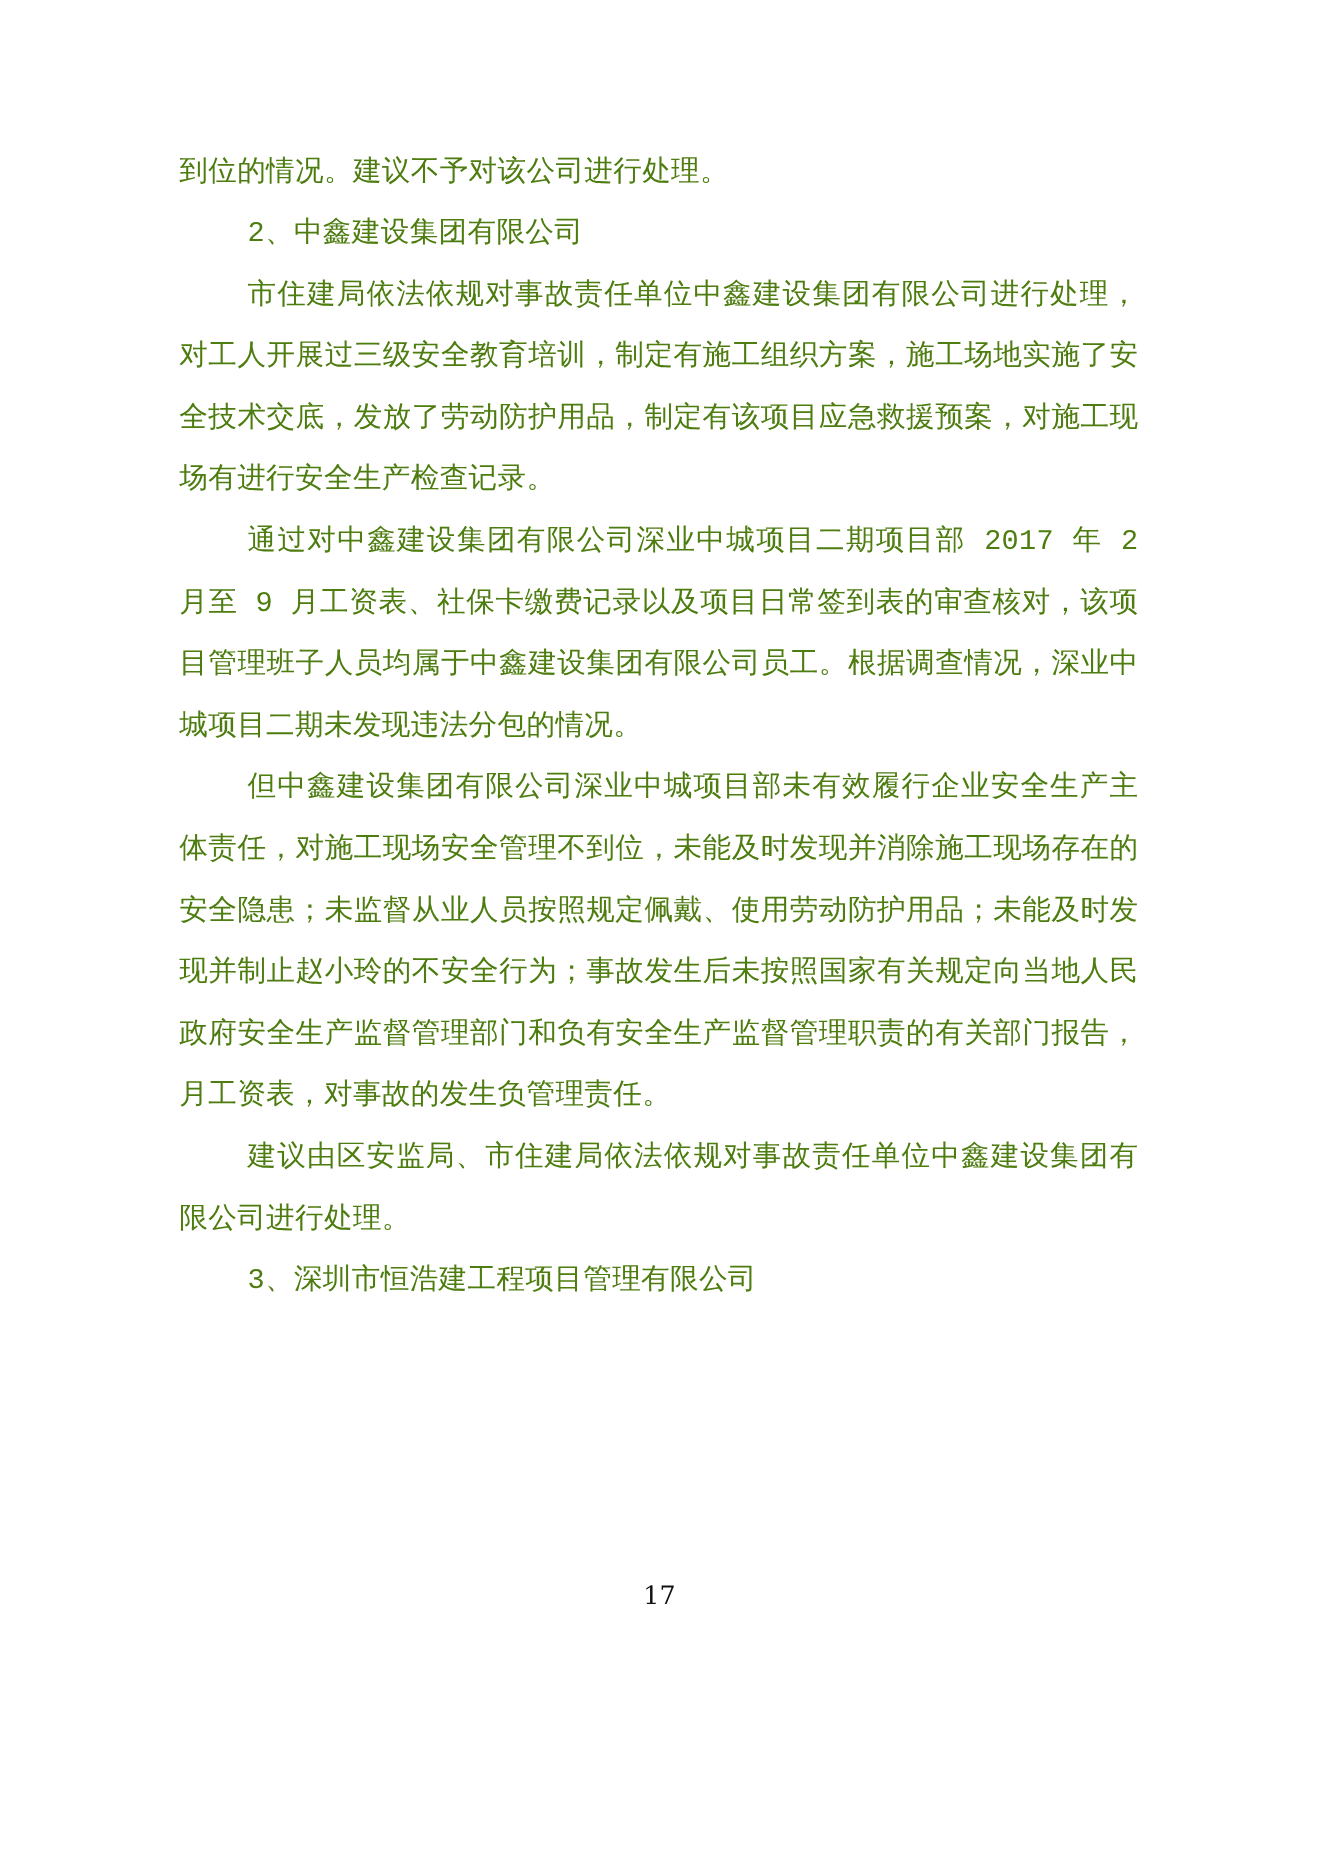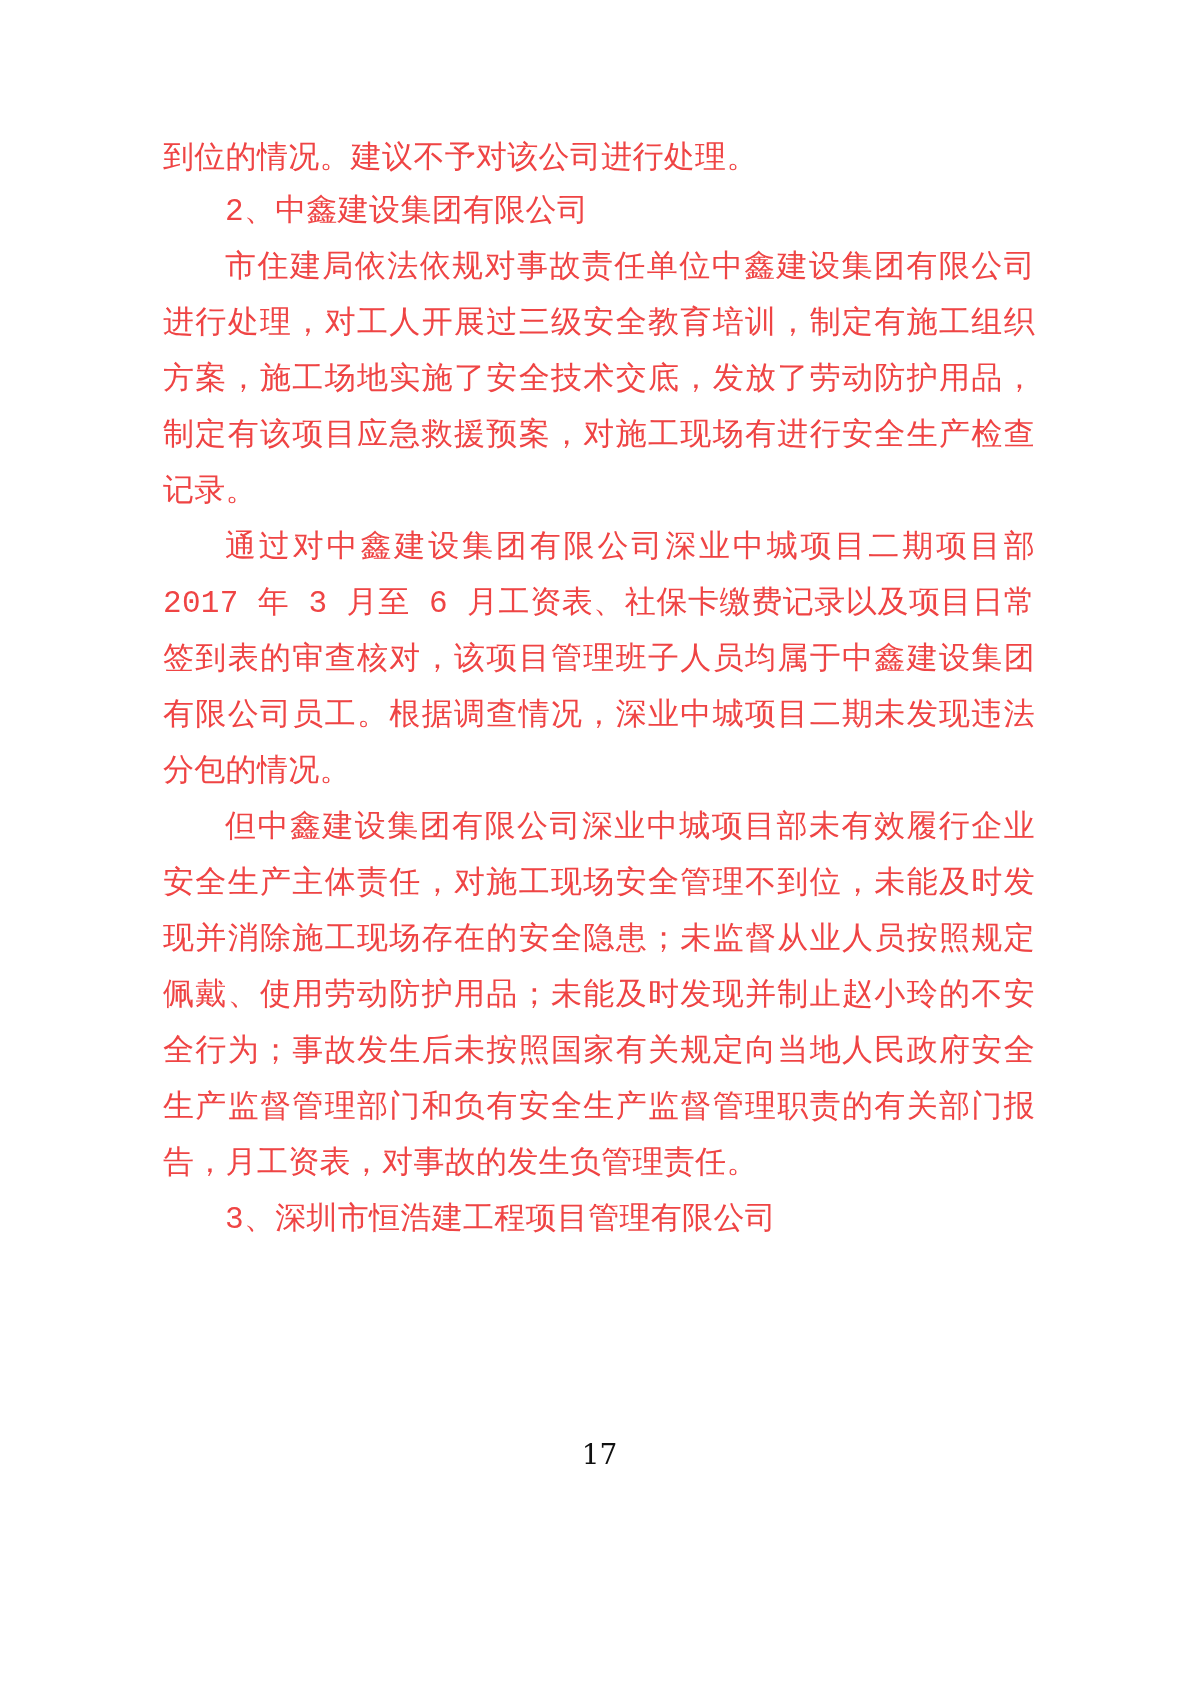--- a/index.html
+++ b/index.html
@@ -17,50 +17,51 @@
     overflow: hidden;
   }
   .content {
     position: absolute;
     left: 163px;
     top: 128px;
     width: 872px;
   }
   .para {
     font-family: "DejaVu Serif", "Liberation Serif", serif;
-    font-size: 31px;
+    font-size: 26px;
     line-height: 56px;
-    color: #ef4444;
+    color: #4d7c0f;
     text-align: justify;
     text-justify: inter-ideograph;
     margin: 0 0 0 0;
     letter-spacing: 0.3px;
     white-space: pre-wrap;
   }
   .para.indent {
     text-indent: 62px;
     font-family: Liberation Mono, monospace;
   }
   .page-number {
     position: absolute;
     left: 0;
     right: 0;
     top: 1438px;
     text-align: center;
     font-family: "DejaVu Serif", "Liberation Serif", serif;
-    font-size: 28px;
+    font-size: 23px;
     color: #111111;
   }
 </style>
 </head>
 <body>
 
 <div class="page">
   <div class="content">
     <p class="para">到位的情况。建议不予对该公司进行处理。</p>
     <p class="para indent">2、中鑫建设集团有限公司</p>
     <p class="para indent">市住建局依法依规对事故责任单位中鑫建设集团有限公司进行处理，对工人开展过三级安全教育培训，制定有施工组织方案，施工场地实施了安全技术交底，发放了劳动防护用品，制定有该项目应急救援预案，对施工现场有进行安全生产检查记录。</p>
-    <p class="para indent">通过对中鑫建设集团有限公司深业中城项目二期项目部 2017 年 3 月至 6 月工资表、社保卡缴费记录以及项目日常签到表的审查核对，该项目管理班子人员均属于中鑫建设集团有限公司员工。根据调查情况，深业中城项目二期未发现违法分包的情况。</p>
+    <p class="para indent">通过对中鑫建设集团有限公司深业中城项目二期项目部 2017 年 2 月至 9 月工资表、社保卡缴费记录以及项目日常签到表的审查核对，该项目管理班子人员均属于中鑫建设集团有限公司员工。根据调查情况，深业中城项目二期未发现违法分包的情况。</p>
     <p class="para indent">但中鑫建设集团有限公司深业中城项目部未有效履行企业安全生产主体责任，对施工现场安全管理不到位，未能及时发现并消除施工现场存在的安全隐患；未监督从业人员按照规定佩戴、使用劳动防护用品；未能及时发现并制止赵小玲的不安全行为；事故发生后未按照国家有关规定向当地人民政府安全生产监督管理部门和负有安全生产监督管理职责的有关部门报告，月工资表，对事故的发生负管理责任。</p>
+    <p class="para indent">建议由区安监局、市住建局依法依规对事故责任单位中鑫建设集团有限公司进行处理。</p>
     <p class="para indent">3、深圳市恒浩建工程项目管理有限公司</p>
   </div>
   <div class="page-number">17</div>
 </div>
 
 </body></html>

